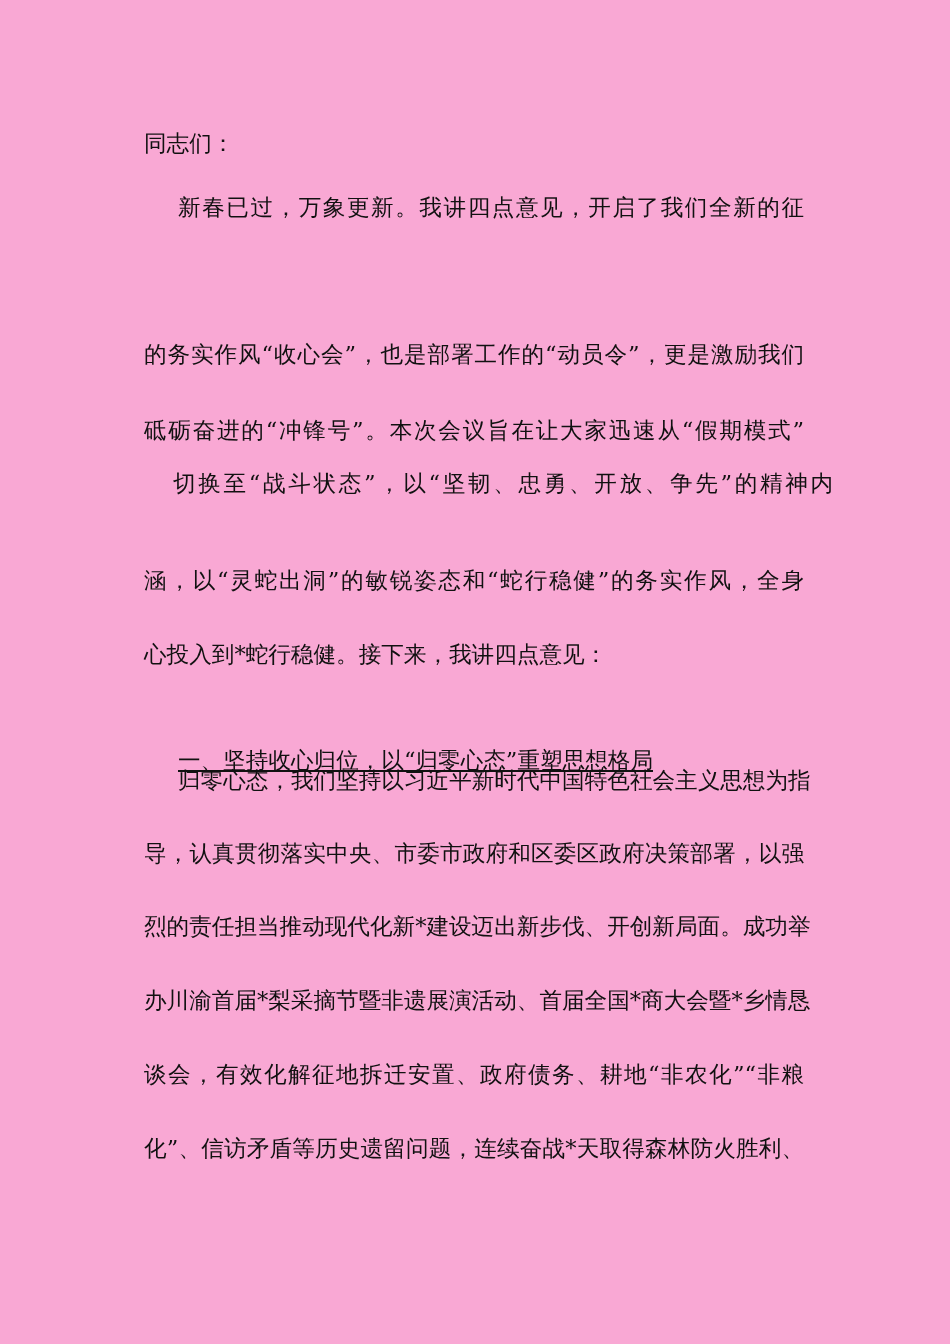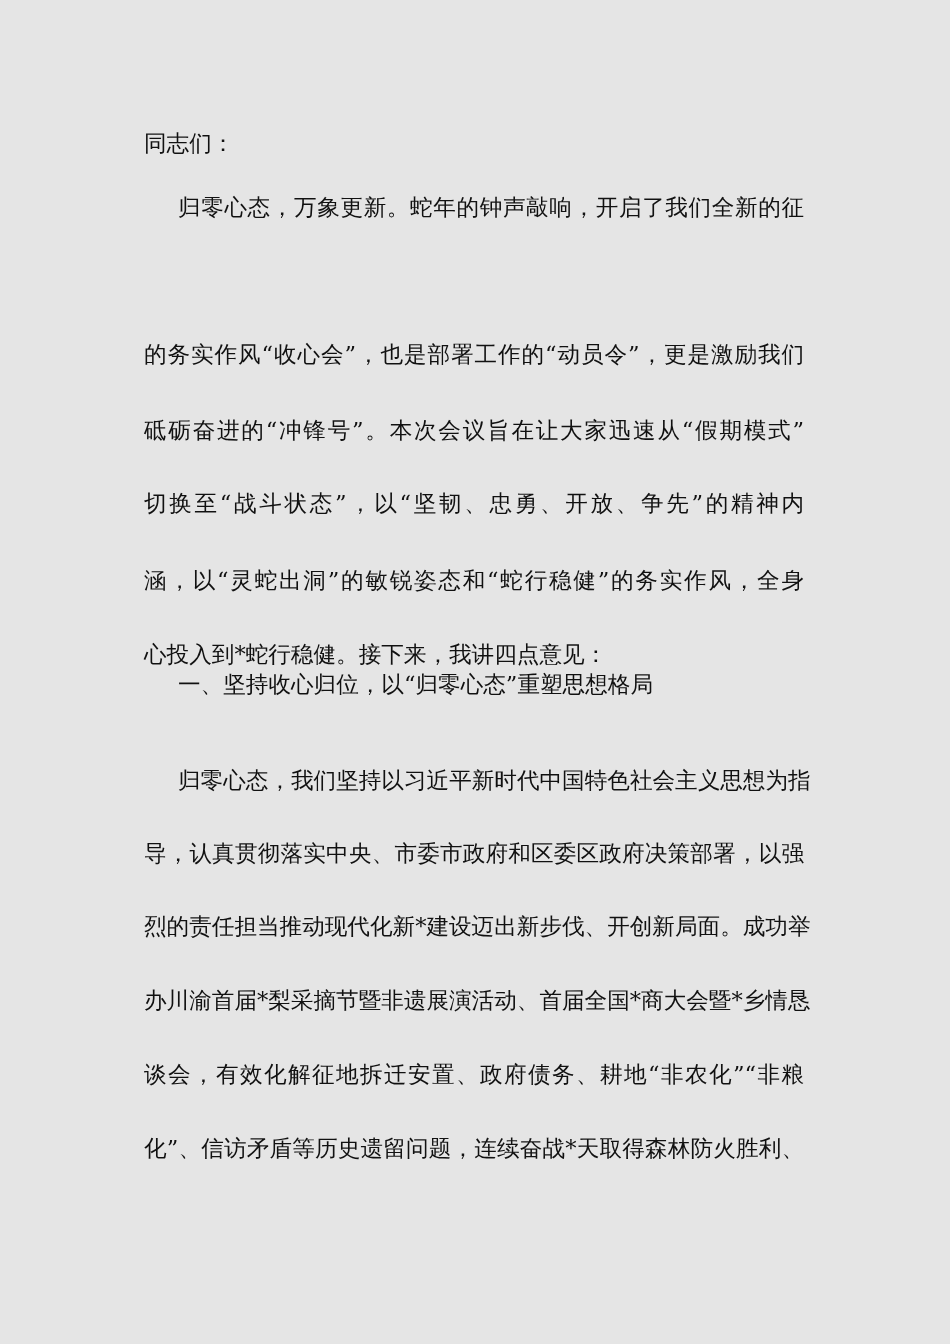--- a/index.html
+++ b/index.html
@@ -14,21 +14,21 @@
     overflow: hidden;
     font-family: "DejaVu Serif", "Liberation Serif", serif;
     color: #111111;
   }
   .page {
     position: absolute;
     left: 0;
     top: 0;
     width: 950px;
     height: 1344px;
-    background: #e5e5e5;
+    background: #f9a8d4;
   }
   .line {
     position: absolute;
     left: 144px;
     width: 660px;
     height: 30px;
     line-height: 30px;
     font-size: 22.6px;
     white-space: nowrap;
     overflow: visible;
@@ -43,28 +43,28 @@
     width: 626px;
   }
 </style>
 </head>
 <body>
 
 <div class="page">
 
   <div class="line last" style="top:128px;">同志们：</div>
 
-  <div class="line indent" style="top:192px;">归零心态，万象更新。蛇年的钟声敲响，开启了我们全新的征</div>
+  <div class="line indent" style="top:192px;">新春已过，万象更新。我讲四点意见，开启了我们全新的征</div>
   <div class="line" style="top:339px;">的务实作风“收心会”，也是部署工作的“动员令”，更是激励我们</div>
   <div class="line" style="top:415px;">砥砺奋进的“冲锋号”。本次会议旨在让大家迅速从“假期模式”</div>
-  <div class="line" style="top:488px;">切换至“战斗状态”，以“坚韧、忠勇、开放、争先”的精神内</div>
+  <div class="line" style="top:468px;margin-left:29px;">切换至“战斗状态”，以“坚韧、忠勇、开放、争先”的精神内</div>
   <div class="line" style="top:565px;">涵，以“灵蛇出洞”的敏锐姿态和“蛇行稳健”的务实作风，全身</div>
   <div class="line last" style="top:639px;">心投入到*蛇行稳健。接下来，我讲四点意见：</div>
 
-  <div class="line indent last" style="top:669px;">一、坚持收心归位，以“归零心态”重塑思想格局</div>
+  <div class="line indent last" style="top:745px;text-decoration:underline;">一、坚持收心归位，以“归零心态”重塑思想格局</div>
 
   <div class="line indent" style="top:765px;">归零心态，我们坚持以习近平新时代中国特色社会主义思想为指</div>
   <div class="line" style="top:838px;">导，认真贯彻落实中央、市委市政府和区委区政府决策部署，以强</div>
   <div class="line" style="top:911px;">烈的责任担当推动现代化新*建设迈出新步伐、开创新局面。成功举</div>
   <div class="line" style="top:985px;">办川渝首届*梨采摘节暨非遗展演活动、首届全国*商大会暨*乡情恳</div>
   <div class="line" style="top:1059px;">谈会，有效化解征地拆迁安置、政府债务、耕地“非农化”“非粮</div>
   <div class="line" style="top:1133px;">化”、信访矛盾等历史遗留问题，连续奋战*天取得森林防火胜利、</div>
 
 </div>
 

